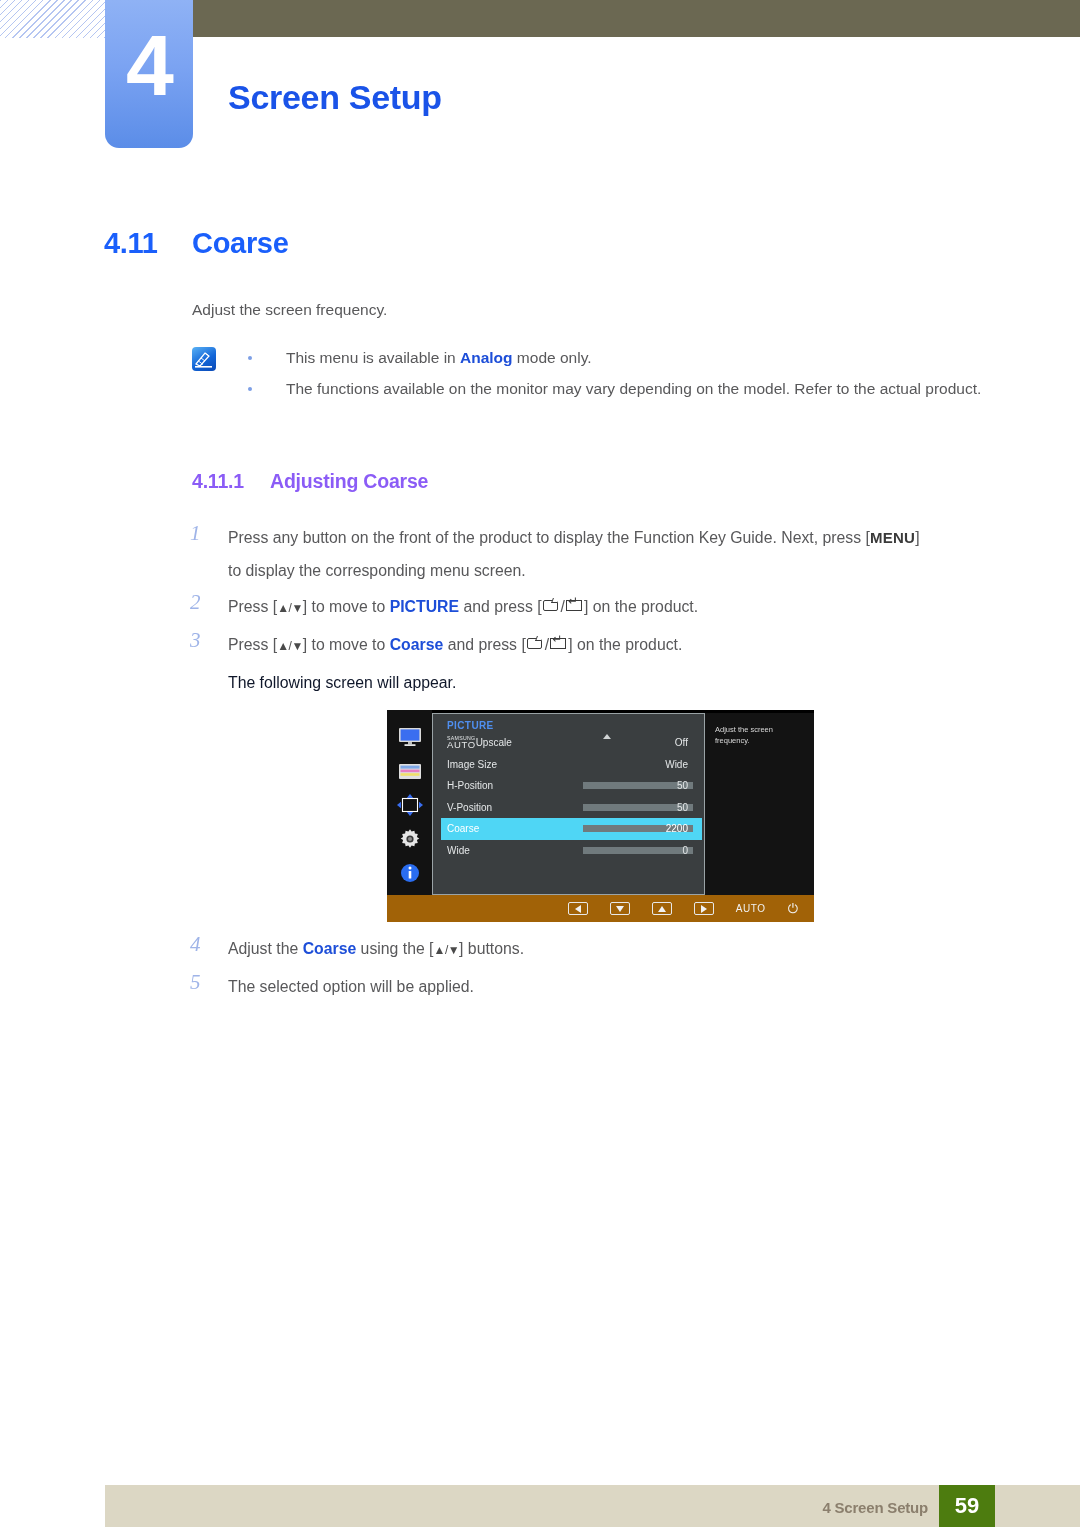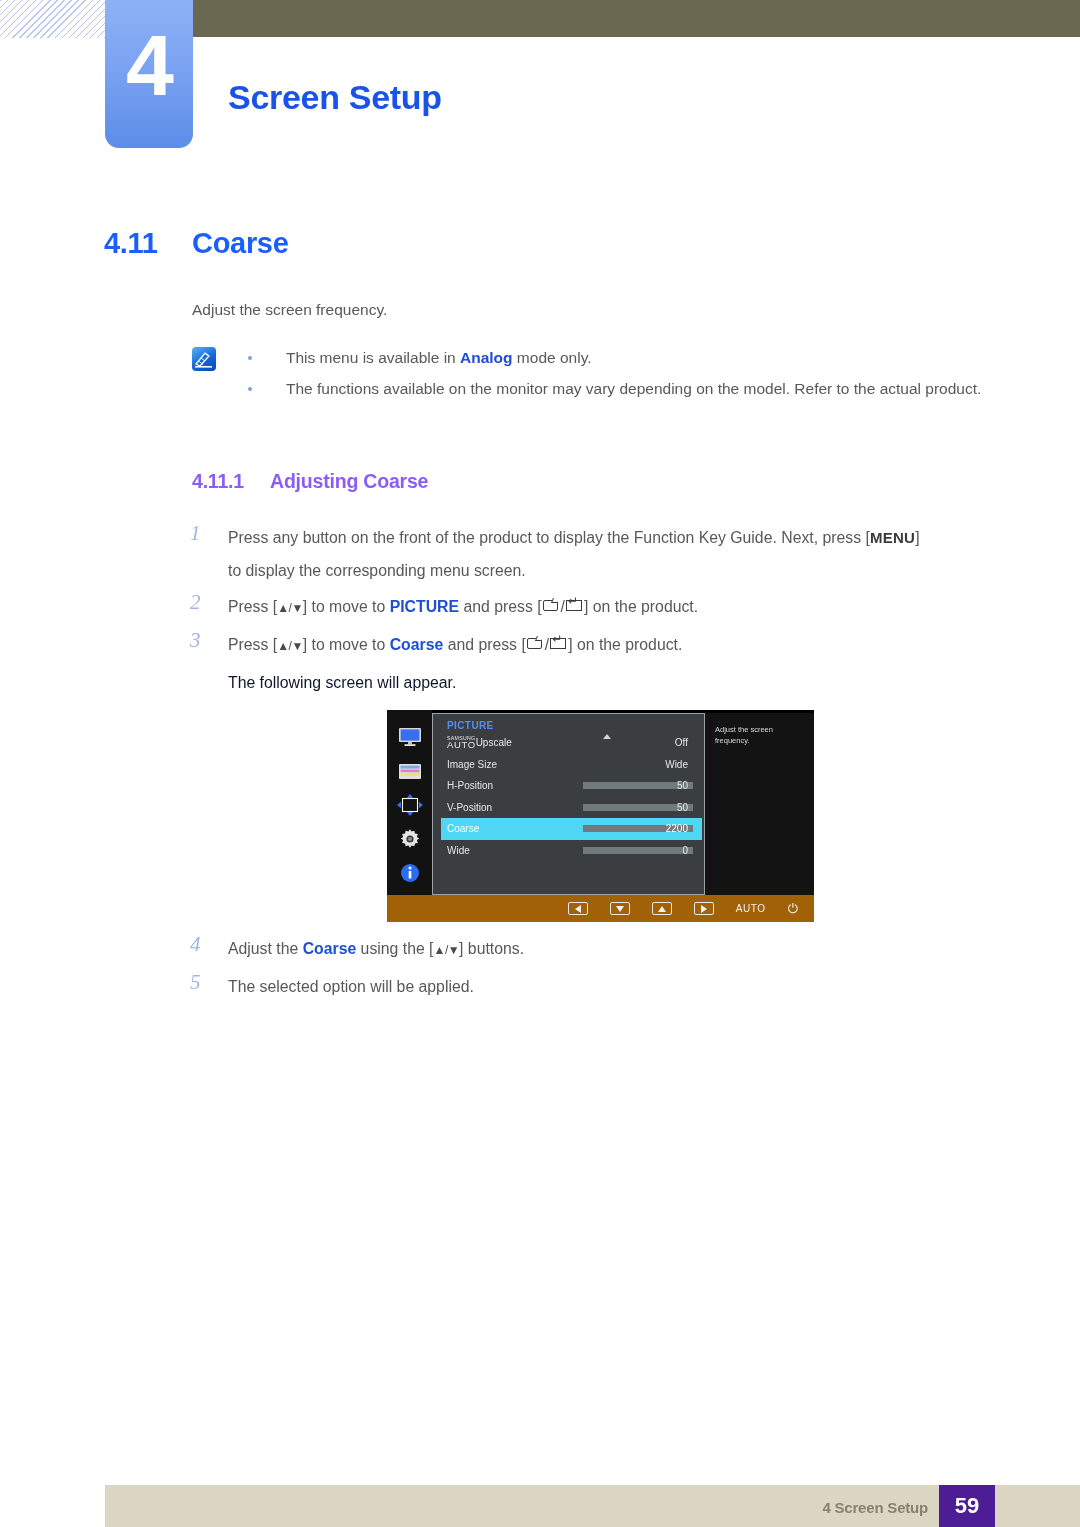--- a/index.html
+++ b/index.html
@@ -351,21 +351,21 @@
     right: 152px; bottom: 11px;
     font-size: 15px;
     font-weight: 700;
     color: #8b7f6d;
     letter-spacing: -0.2px;
   }
   .footer-page {
     position: absolute;
     right: 85px; bottom: 0;
     width: 56px; height: 42px;
-    background: #4c1d95;
+    background: #4d7c0f;
     color: #ffffff;
     font-size: 22px;
     font-weight: 700;
     display: flex;
     align-items: center;
     justify-content: center;
   }
 </style>
 </head>
 <body>

